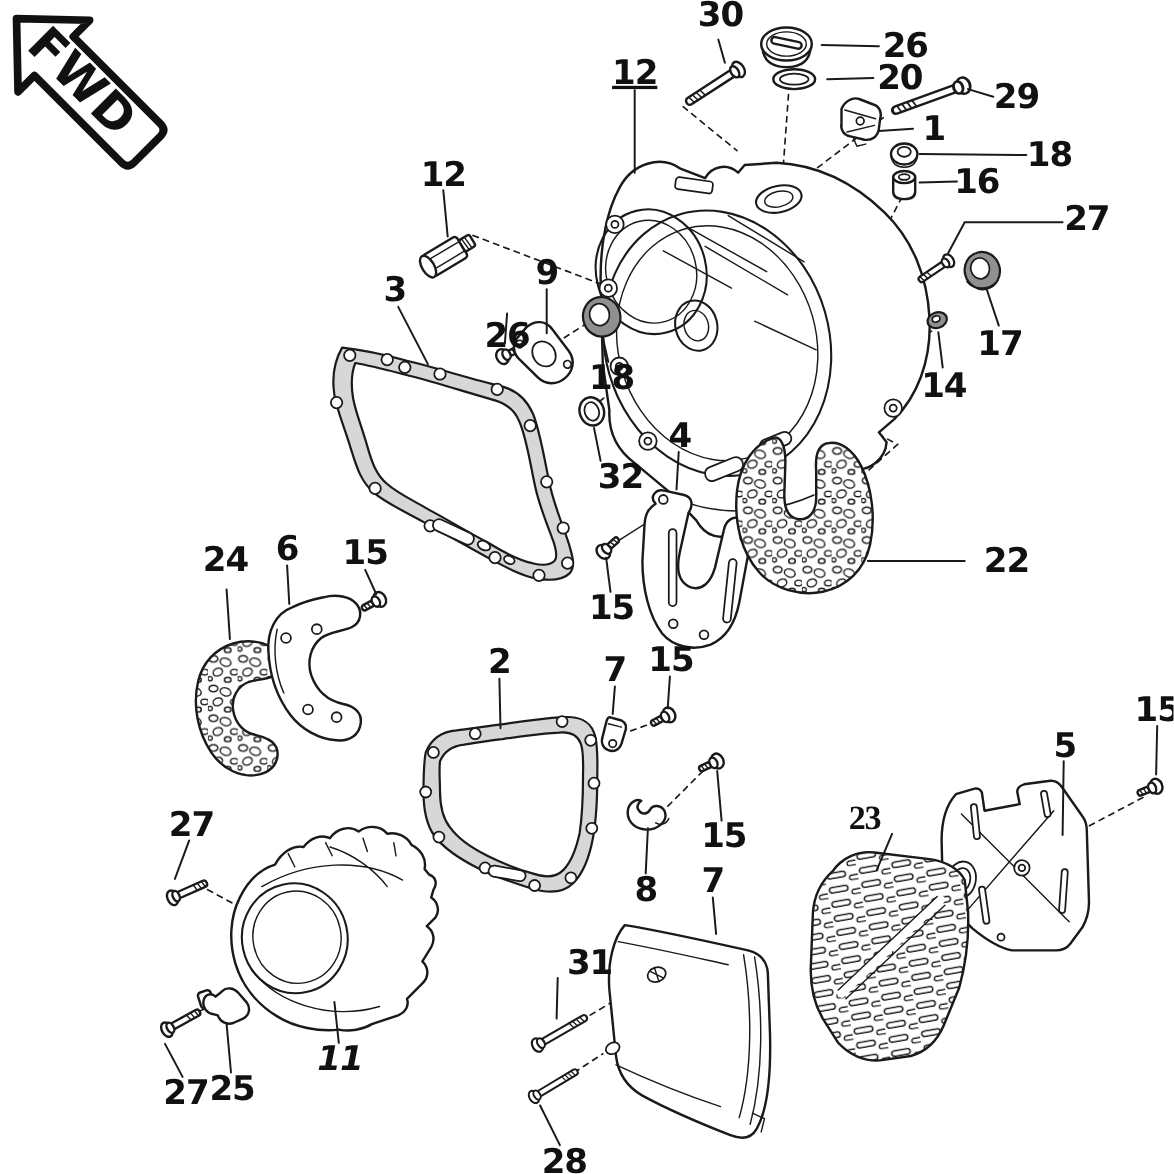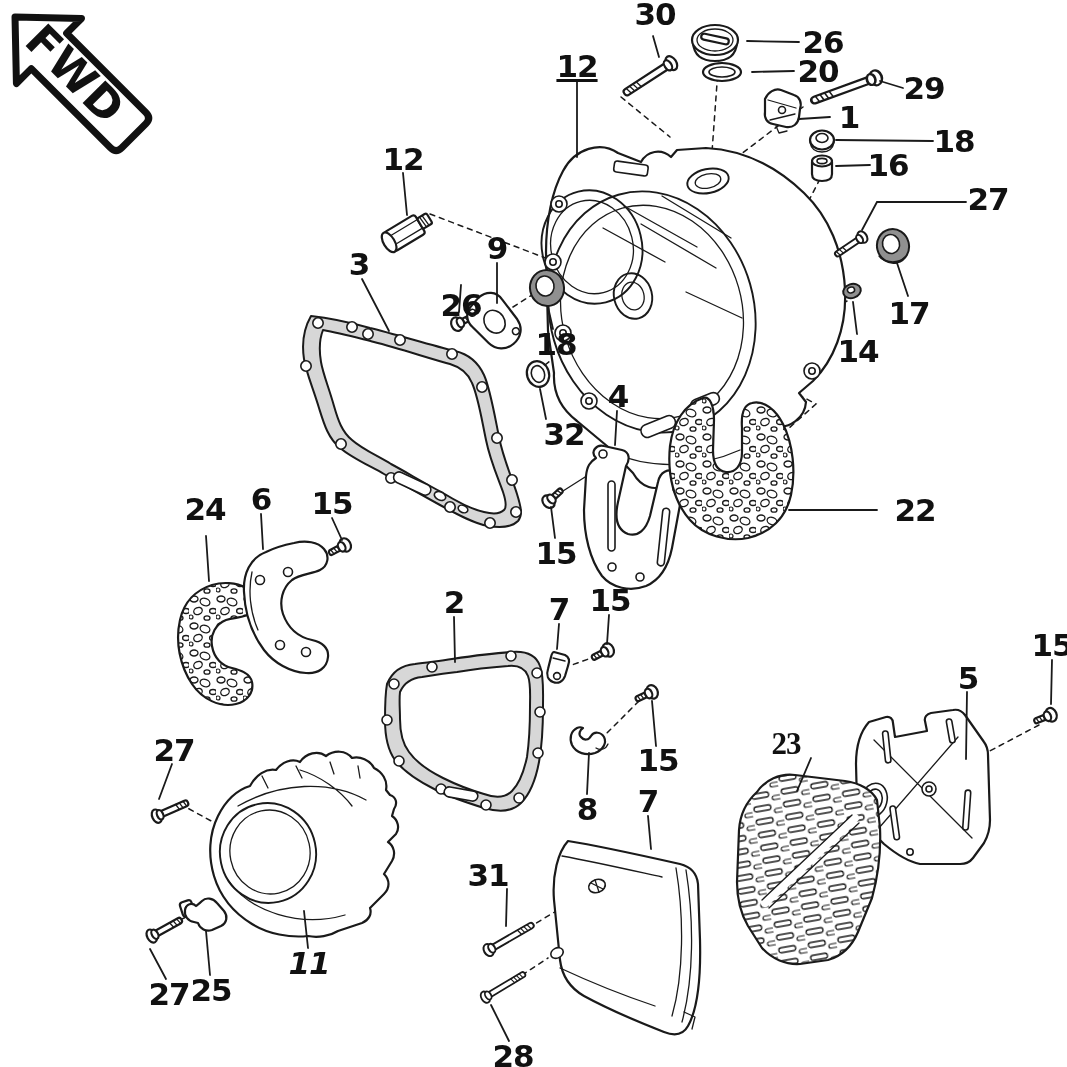--- a/index.html
+++ b/index.html
@@ -417,19 +417,19 @@
       <div class="callout" style="left: 610px; top: 600px;">15</div>
       <div class="callout" style="left: 454px; top: 602px;">2</div>
       <div class="callout" style="left: 559px; top: 609px;">7</div>
       <div class="callout" style="left: 1052px; top: 645px;">15</div>
       <div class="callout" style="left: 968px; top: 678px;">5</div>
       <div class="callout" style="left: 786px; top: 744px; font-family: Liberation Serif, serif;">23</div>
       <div class="callout" style="left: 174px; top: 750px;">27</div>
       <div class="callout" style="left: 658px; top: 760px;">15</div>
       <div class="callout" style="left: 648px; top: 801px;">7</div>
       <div class="callout" style="left: 587px; top: 809px;">8</div>
-      <div class="callout" style="left: 488px; top: 875px; text-align: center;">31</div>
+      <div class="callout" style="left: 536px; top: 875px; text-align: center;">31</div>
       <div class="callout" style="left: 309px; top: 963px; font-style: italic;">11</div>
       <div class="callout" style="left: 211px; top: 990px;">25</div>
       <div class="callout" style="left: 169px; top: 994px;">27</div>
       <div class="callout" style="left: 513px; top: 1056px;">28</div>
     </div>
 </div>
 
 </body></html>

